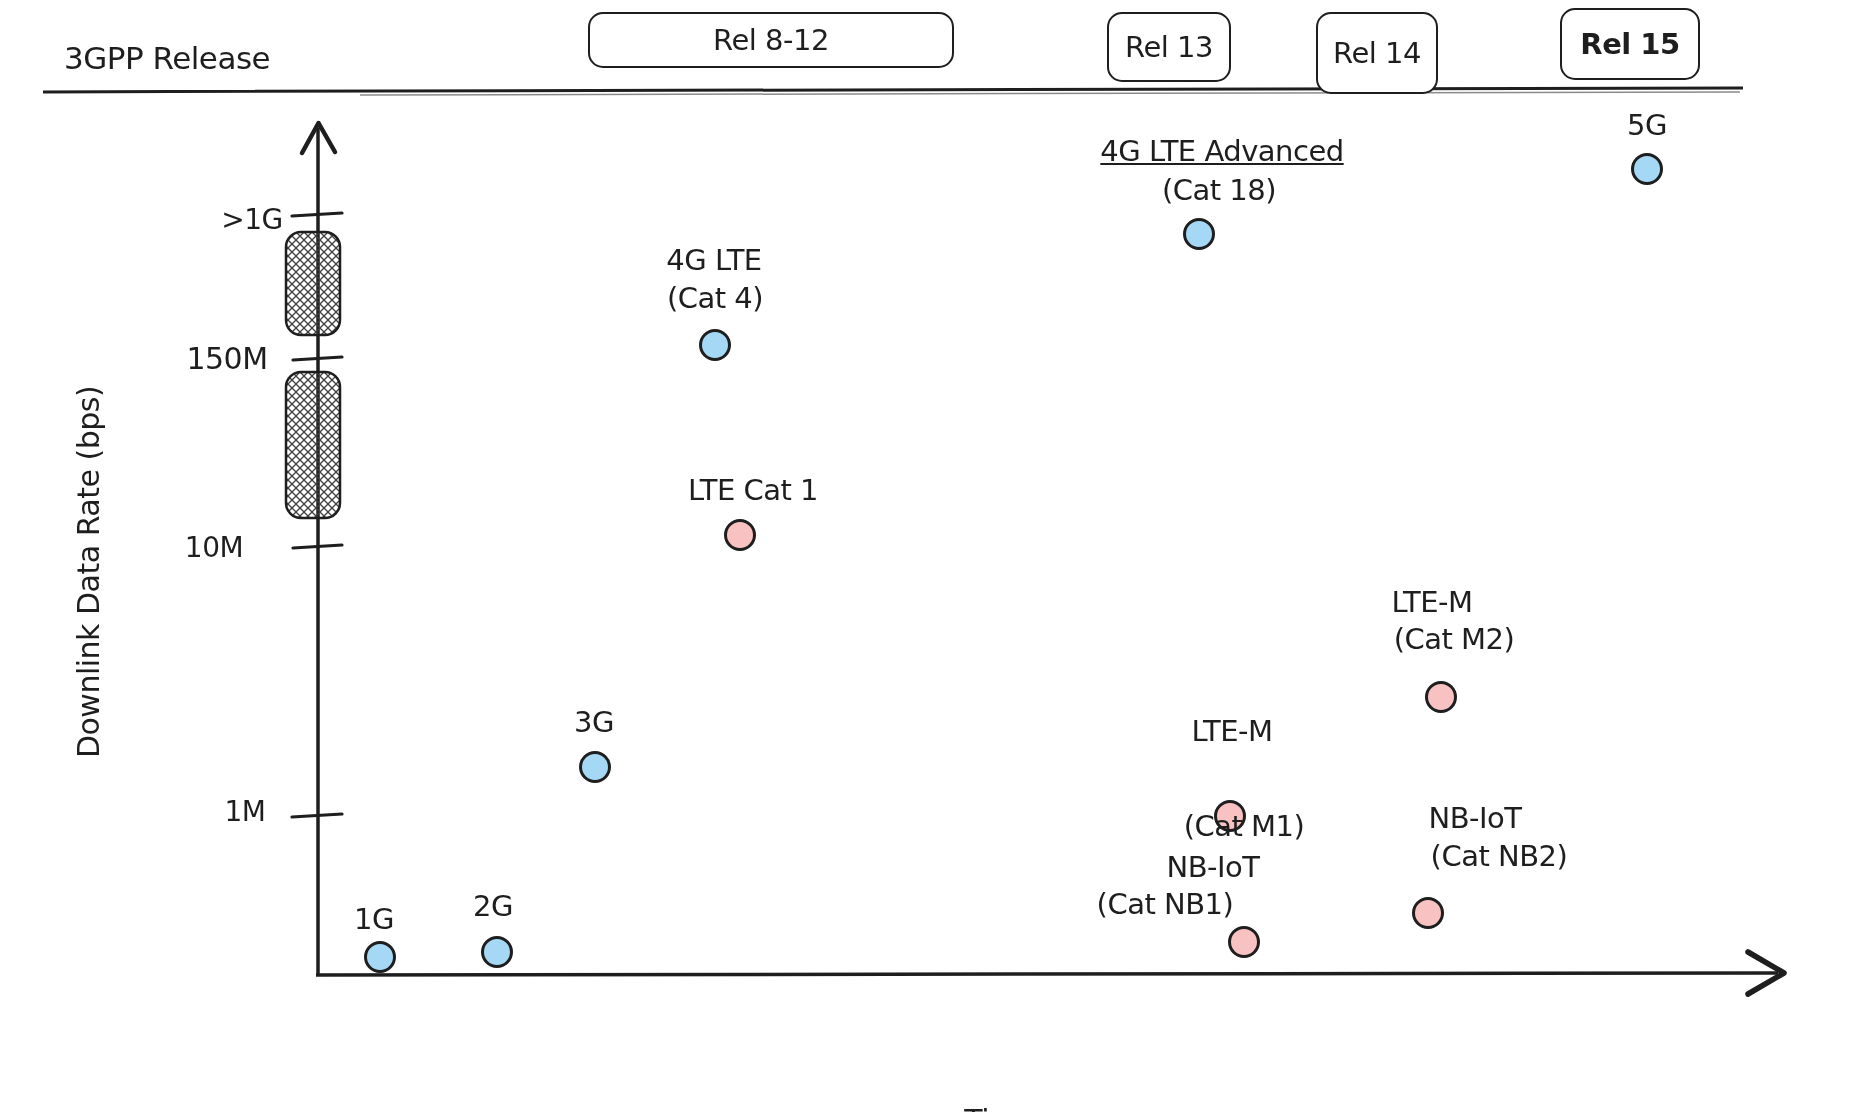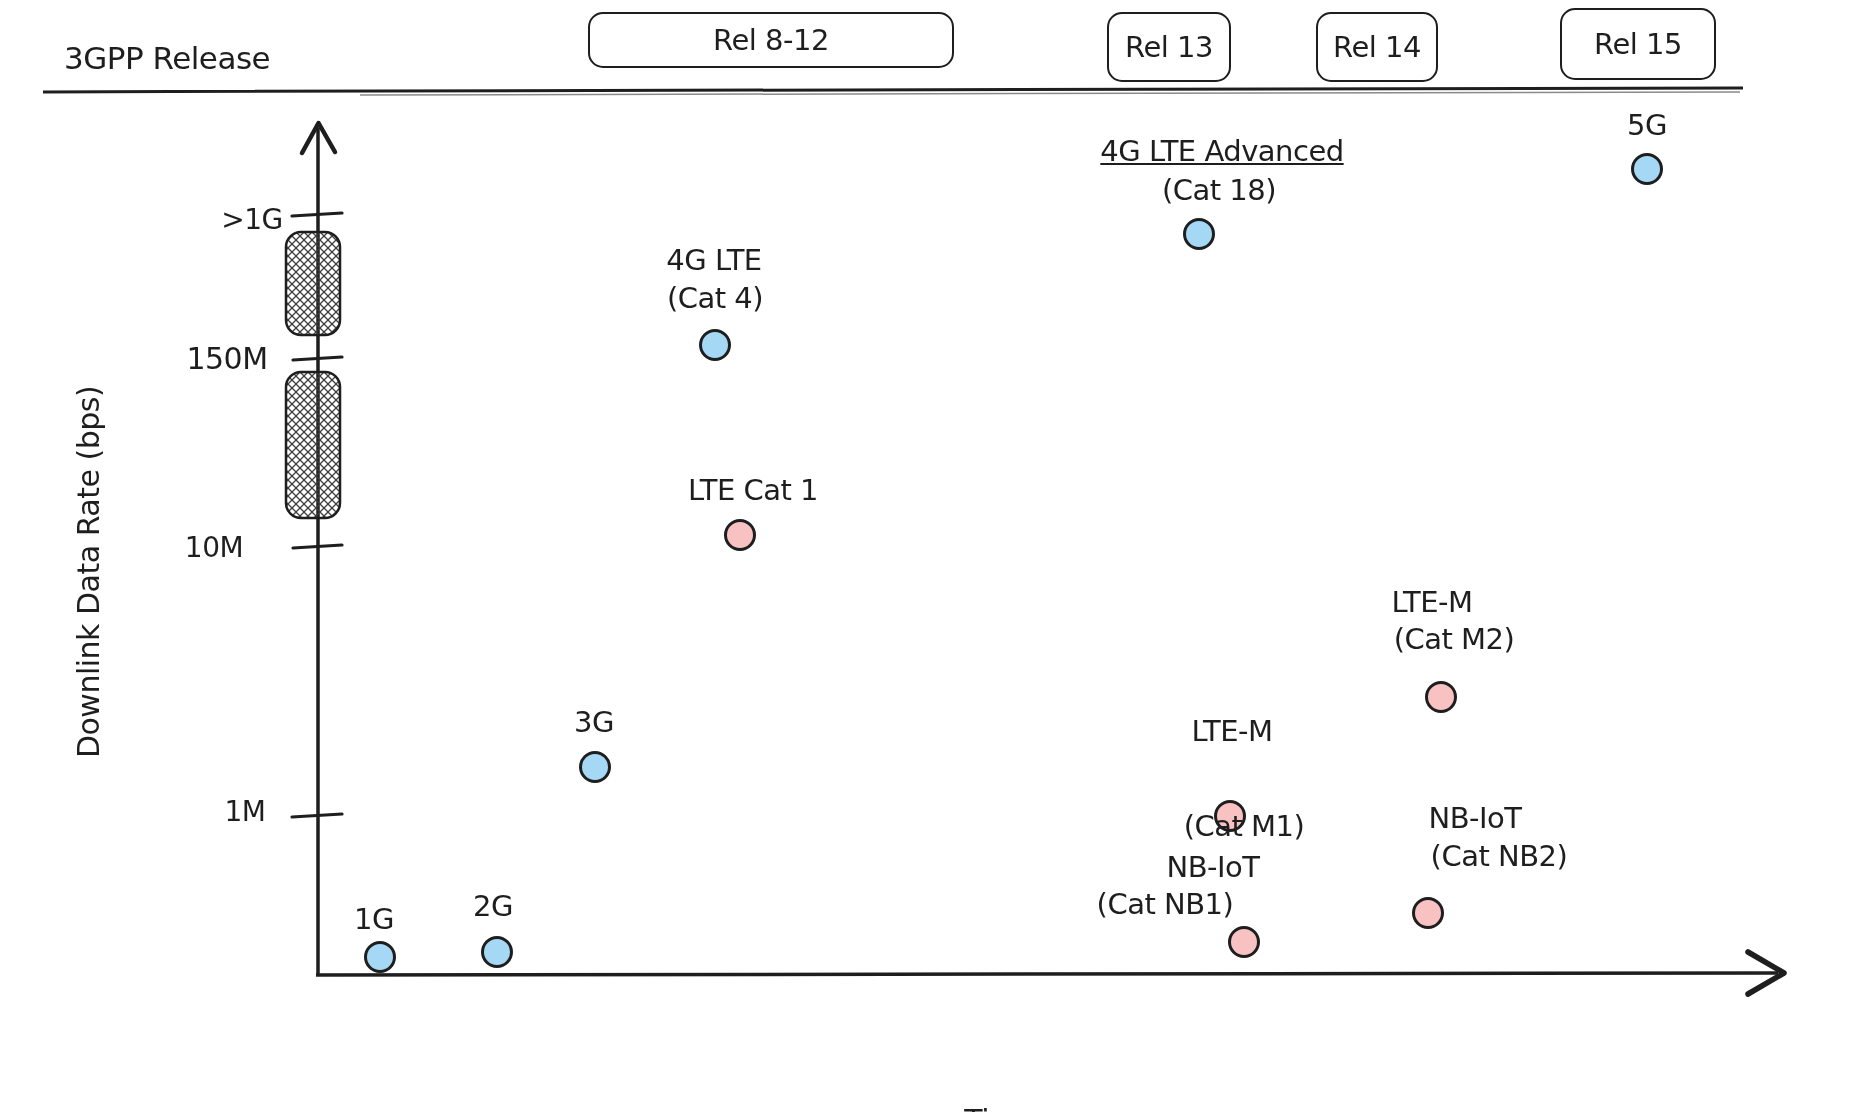--- a/index.html
+++ b/index.html
@@ -88,24 +88,24 @@
     <rect x="286" y="372" width="54" height="146" rx="15" fill="url(#xhatch)" stroke="#1e1e1e" stroke-width="2.5"></rect>
   </svg>
 
   <div class="hdr-title">3GPP Release</div>
   <div class="rel-box" style="left:588px;top:12px;width:366px;height:56px;">
     <span>Rel 8-12</span>
   </div>
   <div class="rel-box" style="left:1107px;top:12px;width:124px;height:70px;">
     <span>Rel 13</span>
   </div>
-  <div class="rel-box" style="left:1316px;top:12px;width:122px;height:70px;">
+  <div class="rel-box" style="left:1316px;top:12px;width:122px;height:82px;">
     <span>Rel 14</span>
   </div>
-  <div class="rel-box" style="left:1560px;top:8px;width:156px;height:72px;">
+  <div class="rel-box" style="left:1560px;top:8px;width:140px;height:72px;font-weight:bold;">
     <span>Rel 15</span>
   </div>
 
   <div class="y-axis-label">Downlink Data Rate (bps)</div>
   <div class="lbl x-axis-label" style="left:1000px;top:1120px;">Time</div>
 
   <div class="lbl tick-lbl" style="left:252px;top:219px;">&gt;1G</div>
   <div class="lbl tick-lbl" style="left:227px;top:358px;font-size:30px;">150M</div>
   <div class="lbl tick-lbl" style="left:214px;top:547px;">10M</div>
   <div class="lbl tick-lbl" style="left:245px;top:811px;">1M</div>

